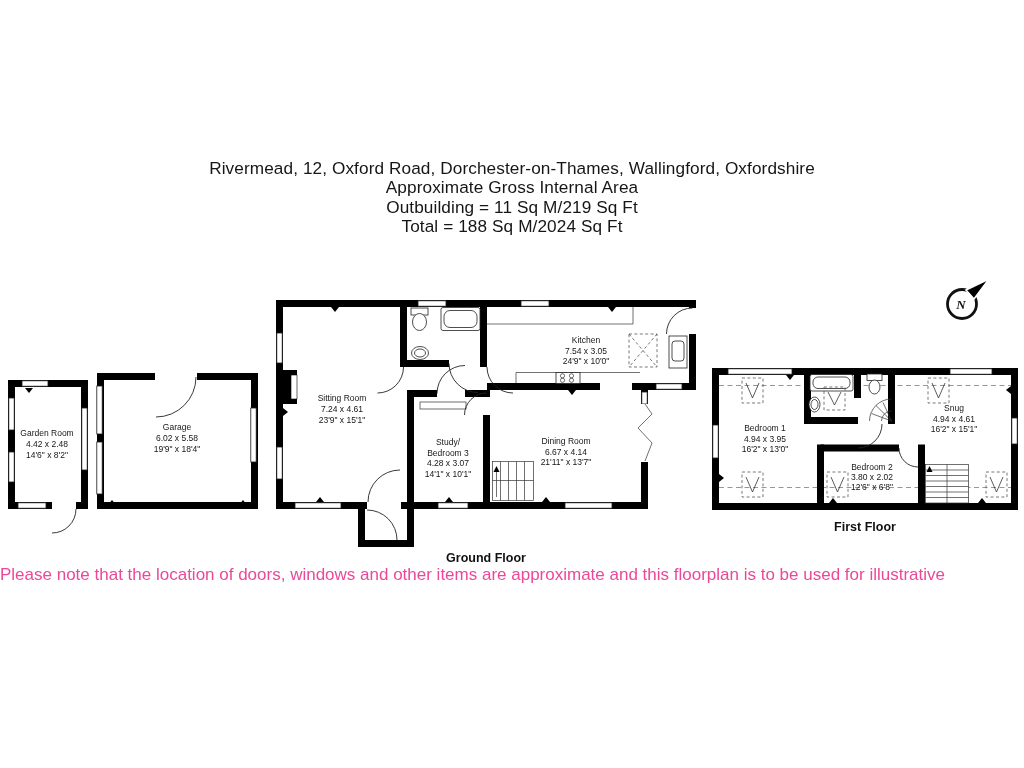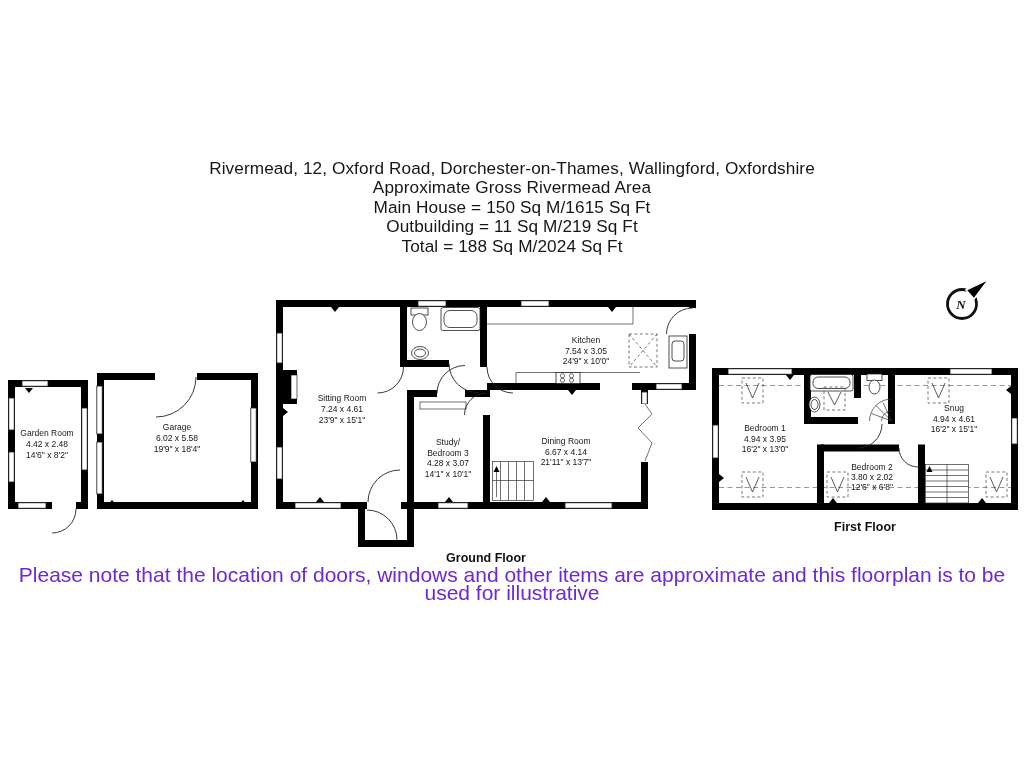--- a/index.html
+++ b/index.html
@@ -1,21 +1,21 @@
 <!DOCTYPE html>
 <html><head>
 <meta charset="utf-8">
 <style>
   html,body{margin:0;padding:0;background:#ffffff;width:1024px;height:768px;overflow:hidden;}
   body{font-family:"Liberation Sans",sans-serif;position:relative;}
   .hdr{position:absolute;top:159px;left:0;width:1024px;text-align:center;color:#161616;
        font-size:17.2px;line-height:19.4px;letter-spacing:.1px;}
   .hdr div{white-space:nowrap;}
-  .ftr{position:absolute;top:566px;left:0;width:1024px;text-align:center;color:#6d28d9;
-       font-size:21px;line-height:17.6px;}
+  .ftr{position:absolute;top:566px;left:0;width:1024px;text-align:left;color:#ec4899;
+       font-size:17px;line-height:17.6px;}
   svg{position:absolute;top:0;left:0;}
   .wall{fill:#ffffff;stroke:#000000;stroke-width:7;}
   .iwall{fill:none;stroke:#000000;stroke-width:7;}
   .win{fill:#ffffff;stroke:#1a1a1a;stroke-width:.8;}
   .gap{fill:#ffffff;stroke:none;}
   .fix{fill:#ffffff;stroke:#222222;stroke-width:.8;}
   .thin{fill:none;stroke:#333333;stroke-width:.7;}
   .arc{fill:none;stroke:#222222;stroke-width:.9;}
   .dash{fill:none;stroke:#8a8a8a;stroke-width:.9;stroke-dasharray:5 3.5;}
   .sky{fill:none;stroke:#555555;stroke-width:.8;stroke-dasharray:3 2.4;}
@@ -23,22 +23,21 @@
   .tick{fill:#000000;stroke:none;}
   .rlab{font-family:"Liberation Sans",sans-serif;font-size:8.5px;fill:#161616;text-anchor:middle;}
   .cap{font-family:"Liberation Sans",sans-serif;font-size:12.5px;font-weight:bold;fill:#111111;text-anchor:middle;}
   .north{font-family:"Liberation Serif",serif;font-size:13px;font-style:italic;font-weight:bold;fill:#111111;text-anchor:middle;}
 </style>
 </head>
 <body>
 
 <div class="hdr">
   <div>Rivermead, 12, Oxford Road, Dorchester-on-Thames, Wallingford, Oxfordshire</div>
-  <div>Approximate Gross Rivermead Area</div>
-  <div>Main House = 150 Sq M/1615 Sq Ft</div>
+  <div>Approximate Gross Internal Area</div>
   <div>Outbuilding = 11 Sq M/219 Sq Ft</div>
   <div>Total = 188 Sq M/2024 Sq Ft</div>
 </div>
 
 <svg width="1024" height="768" viewBox="0 0 1024 768">
 
   <g>
     <path class="wall" d="M 11.5 383.5 H 84.5 V 505.5 H 11.5 Z"></path>
     <rect class="win" x="22" y="380.8" width="26" height="5.4"></rect>
     <rect class="win" x="8.8" y="398" width="5.4" height="32"></rect>

